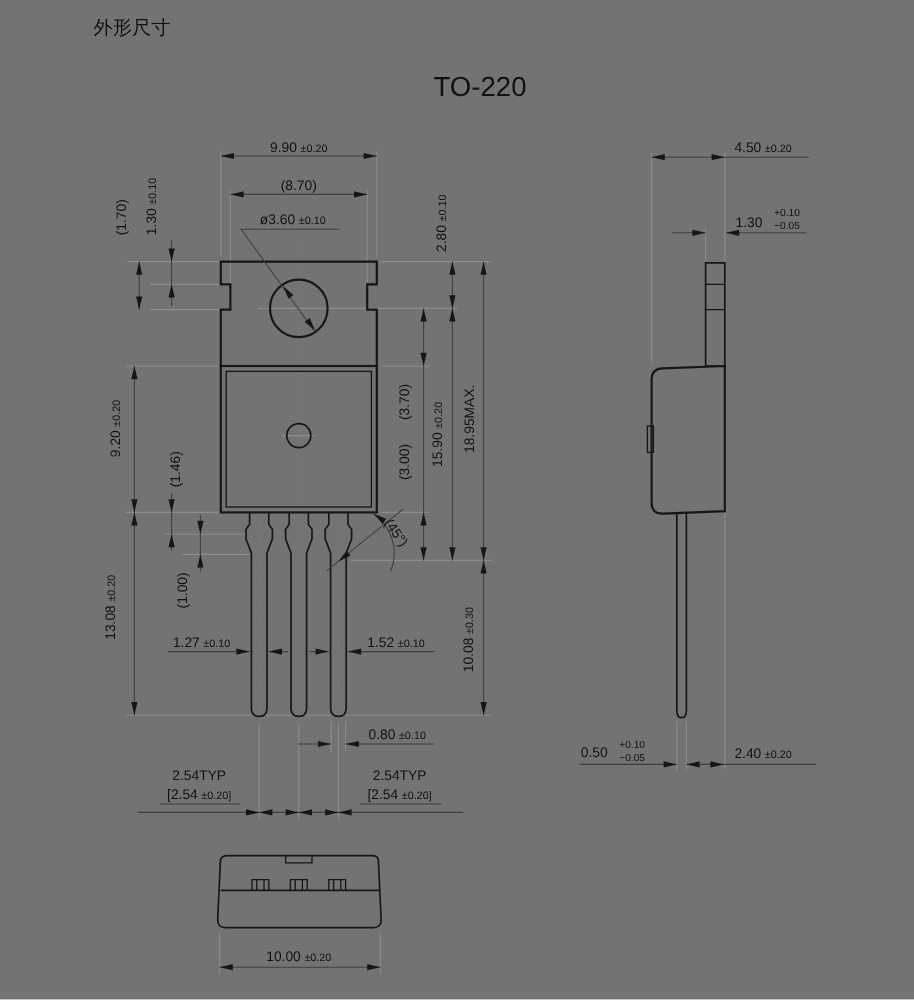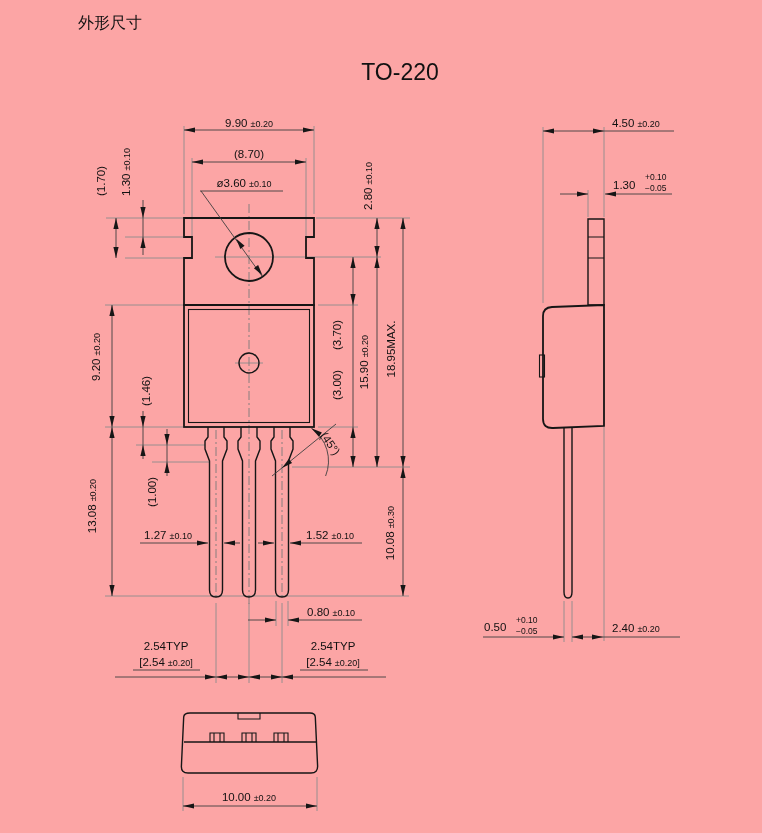--- a/index.html
+++ b/index.html
@@ -1,16 +1,16 @@
 <!DOCTYPE html>
 <html><head>
 <meta charset="utf-8">
 <style>
   html,body{margin:0;padding:0;background:#ffffff;}
-  .canvas{position:relative;width:762px;height:833px;background:#fca5a5;overflow:hidden;
+  .canvas{position:relative;width:762px;height:833px;background:#737373;overflow:hidden;
           font-family:"Liberation Sans", sans-serif;}
   svg{position:absolute;left:0;top:0;}
   .obj  {stroke:#161616;fill:none;stroke-width:1.8;stroke-linejoin:miter;}
   .obj2 {stroke:#161616;fill:none;stroke-width:1.4;}
   .obj3 {stroke:#161616;fill:none;stroke-width:1.1;}
   .diml {stroke:#3f3f3f;fill:none;stroke-width:0.9;}
   .ext  {stroke:#8d8d8d;fill:none;stroke-width:0.9;}
   .cl   {stroke:#7a7a7a;fill:none;stroke-width:0.9;stroke-dasharray:9 3 2 3;}
   .ah   {fill:#161616;stroke:none;}
   text{fill:#111;}

